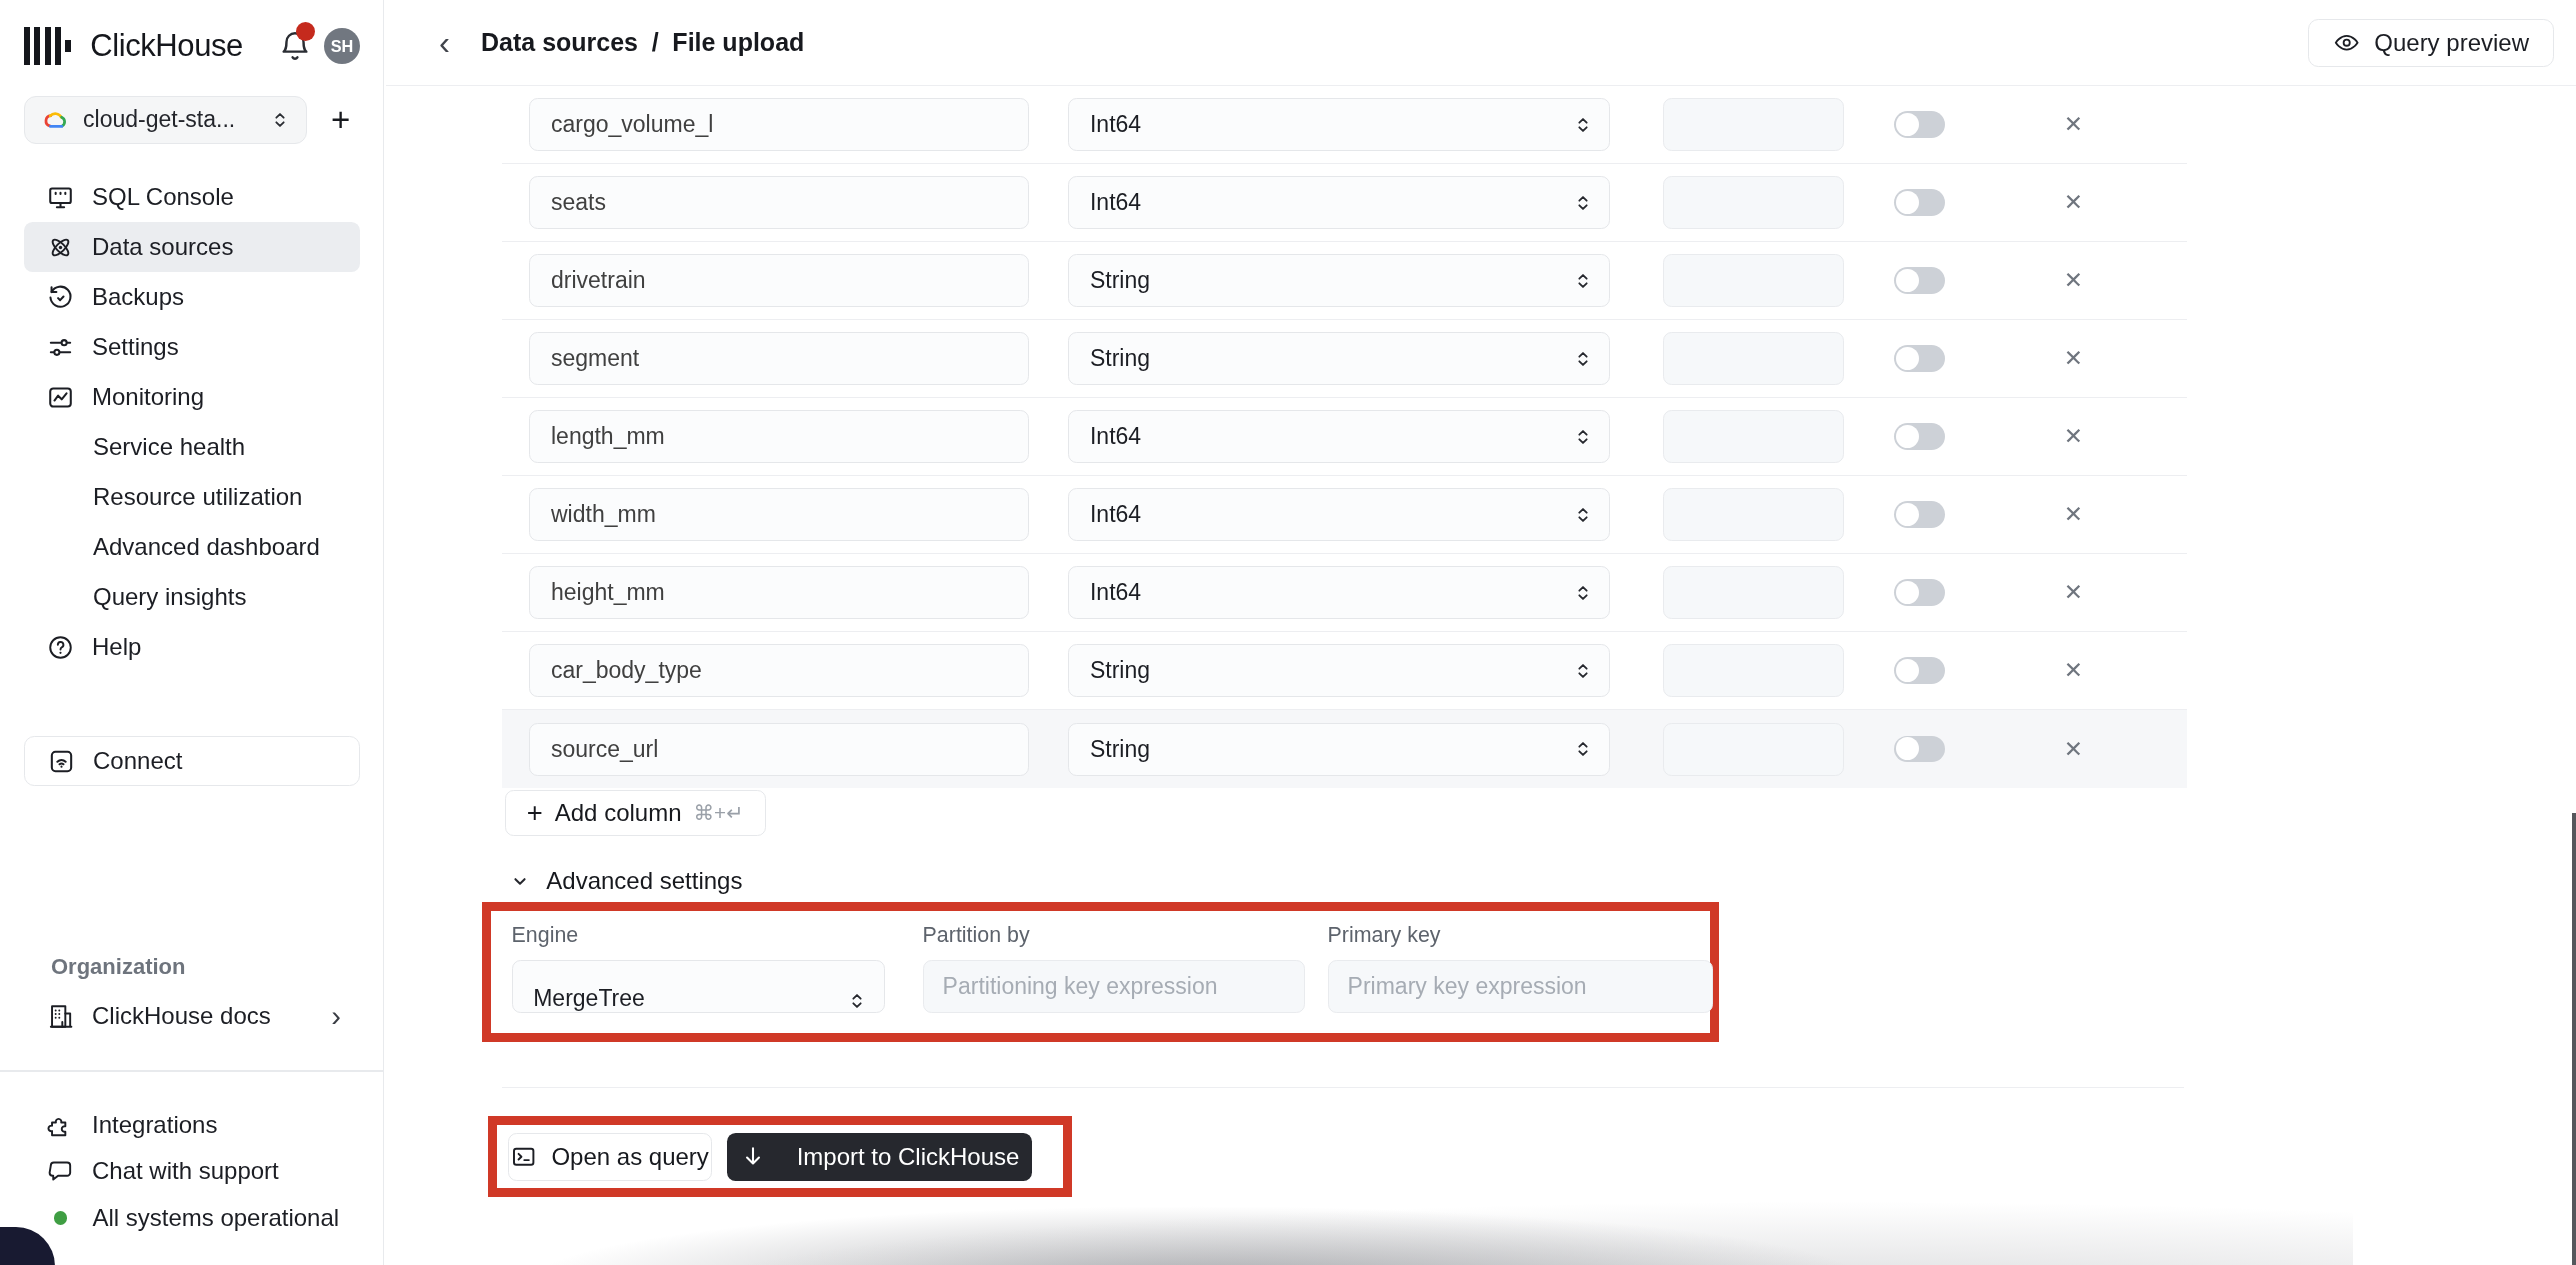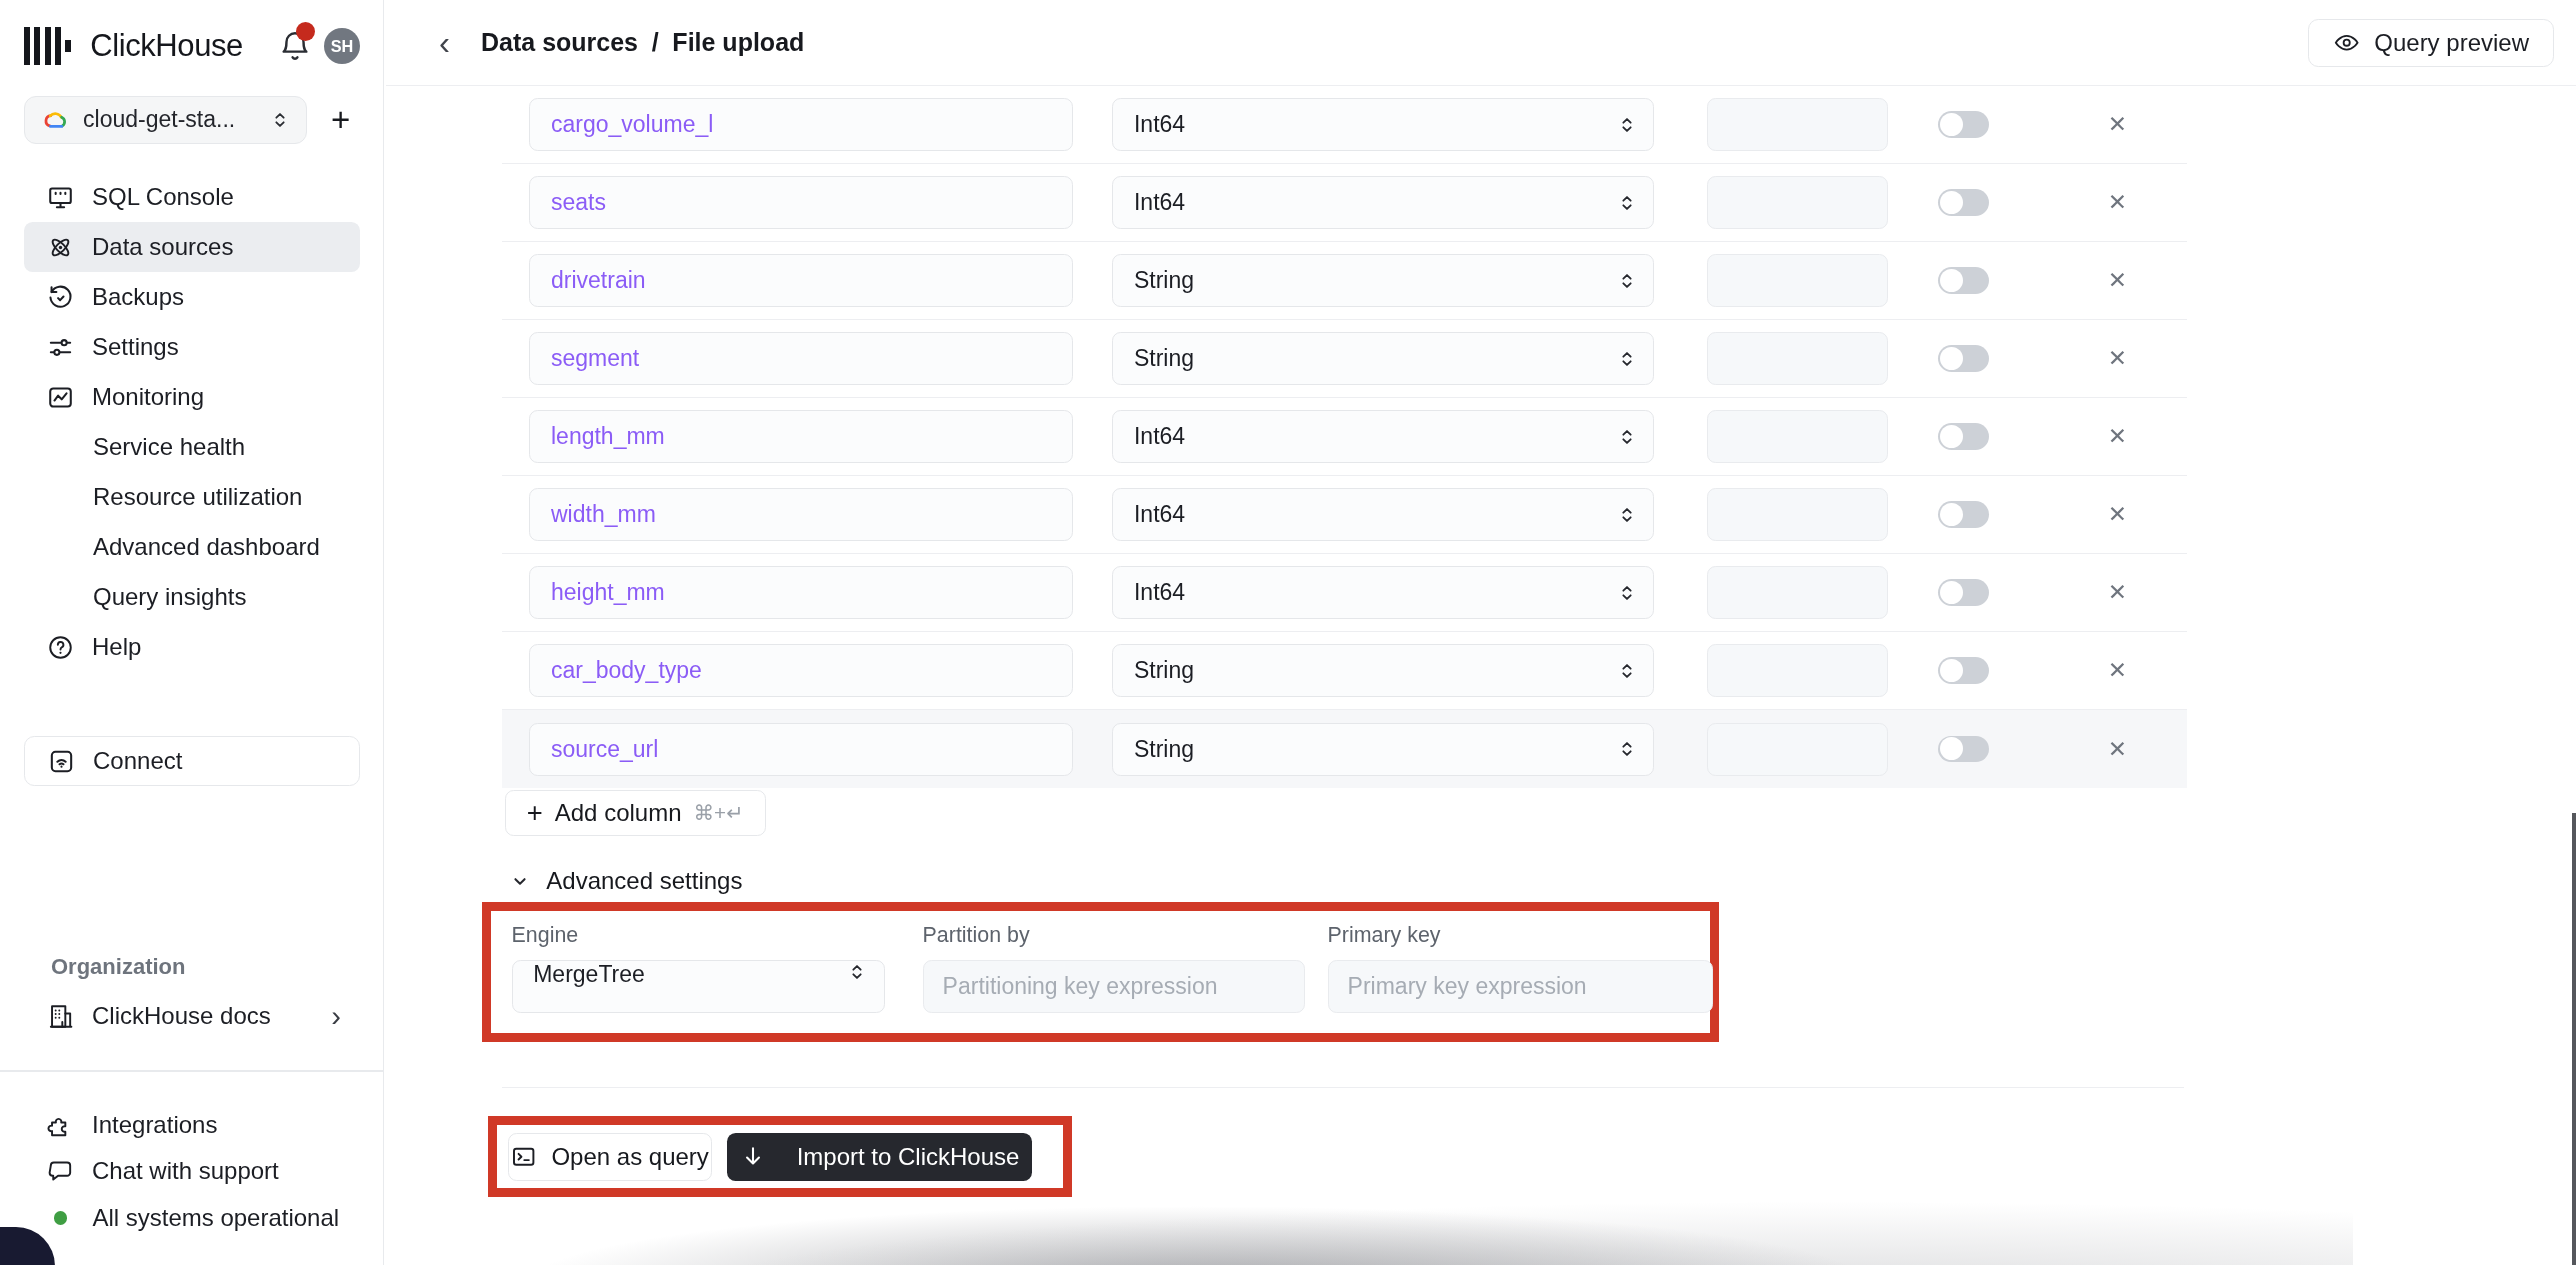--- a/index.html
+++ b/index.html
@@ -58,22 +58,22 @@
   .main { position:absolute; left:386px; top:0; width:2190px; height:1266px; }
   .topbar { height:86px; border-bottom:1.7px solid #edeef1; display:flex; align-items:center; padding:0 22px 0 53px; }
   .back-chev { font-size:33px; color:#41444b; margin-right:31px; line-height:1; }
   .crumbs { display:flex; align-items:center; gap:13.7px; font-size:25px; font-weight:700; color:#17191e; }
   .qp-btn { margin-left:auto; height:48px; border:1.7px solid #e6e8eb; border-radius:10.3px;
             display:flex; align-items:center; padding:0 24px; gap:13.7px; font-size:24px; color:#1c1e24; }
 
   .content { padding-left:116px; }
   .trow { width:1685px; height:78px; display:flex; align-items:center; border-bottom:1.7px solid #edeef1; }
   .trow.last { background:#f6f7f9; border-bottom:none; }
-  .name-input { margin-left:27.4px; width:544px; height:53px; background:#fbfcfd; border:1.7px solid #e5e7ea;
-                border-radius:8.6px; font-size:23px; color:#8b5cf6; padding:0 20.6px;
+  .name-input { margin-left:27.4px; width:500px; height:53px; background:#fbfcfd; border:1.7px solid #e5e7ea;
+                border-radius:8.6px; font-size:23px; color:#404040; padding:0 20.6px;
                 font-family:"Liberation Sans",sans-serif; outline:none; }
   .type-select { margin-left:39px; width:542px; height:53px; background:#fbfcfd; border:1.7px solid #e5e7ea;
                  border-radius:8.6px; display:flex; align-items:center; padding:0 15.4px 0 20.6px;
                  font-size:23px; color:#1c1e24; }
   .type-select .tv { flex:1; }
   .default-input { margin-left:53px; width:181px; height:53px; background:#f6f8fa; border:1.7px solid #e9ebee;
                    border-radius:8.6px; font-family:"Liberation Sans",sans-serif; font-size:23px; padding:0 17px; outline:none; }
   .toggle { margin-left:50px; width:51px; height:26.6px; border-radius:14.6px; background:#cdd1d7; position:relative; flex:0 0 51px; }
   .toggle .knob { position:absolute; left:1.7px; top:1.7px; width:23px; height:23px; border-radius:50%; background:#fff; }
   .remove-x { margin-left:111px; width:34px; text-align:center; font-size:23px; color:#6f757e; }
@@ -84,21 +84,21 @@
   .addcol-btn .kbd { font-size:20.6px; color:#9aa0a8; }
 
   .adv-toggle { margin-top:31px; margin-left:6.9px; display:flex; align-items:center; gap:15.4px;
                 font-size:24px; font-weight:500; color:#17191e; }
 
   .redbox1 { margin-top:6.9px; margin-left:-20px; width:1237px; height:140px; border:9.4px solid #d03927;
              background:#fff; padding:12px 0 0 20.6px; display:flex; }
   .adv-field { display:flex; flex-direction:column; }
   .adv-field .flabel { font-size:21.4px; color:#5d636c; margin-bottom:12px; }
   .engine-select { width:373px; height:53px; background:#fbfcfd; border:1.7px solid #e5e7ea; border-radius:8.6px;
-                   display:flex; align-items:flex-start; padding:0 15.4px 0 20.6px; font-size:23px; color:#1c1e24; }
+                   display:flex; align-items:flex-end; padding:0 15.4px 0 20.6px; font-size:23px; color:#1c1e24; }
   .engine-select .tv { flex:1; }
   .adv-input { height:53px; background:#f6f8fa; border:1.7px solid #e9ebee; border-radius:8.6px;
                font-family:"Liberation Sans",sans-serif; font-size:23px; color:#1c1e24; padding:0 19px; outline:none; }
   .adv-input::placeholder { color:#a6acb4; }
   .f-partition { margin-left:38px; }
   .f-partition .adv-input { width:382px; }
   .f-primary  { margin-left:23px; }
   .f-primary .adv-input { width:385px; }
 
   .section-divider { margin-top:45px; width:1682px; height:1.7px; background:#edeef1; }

